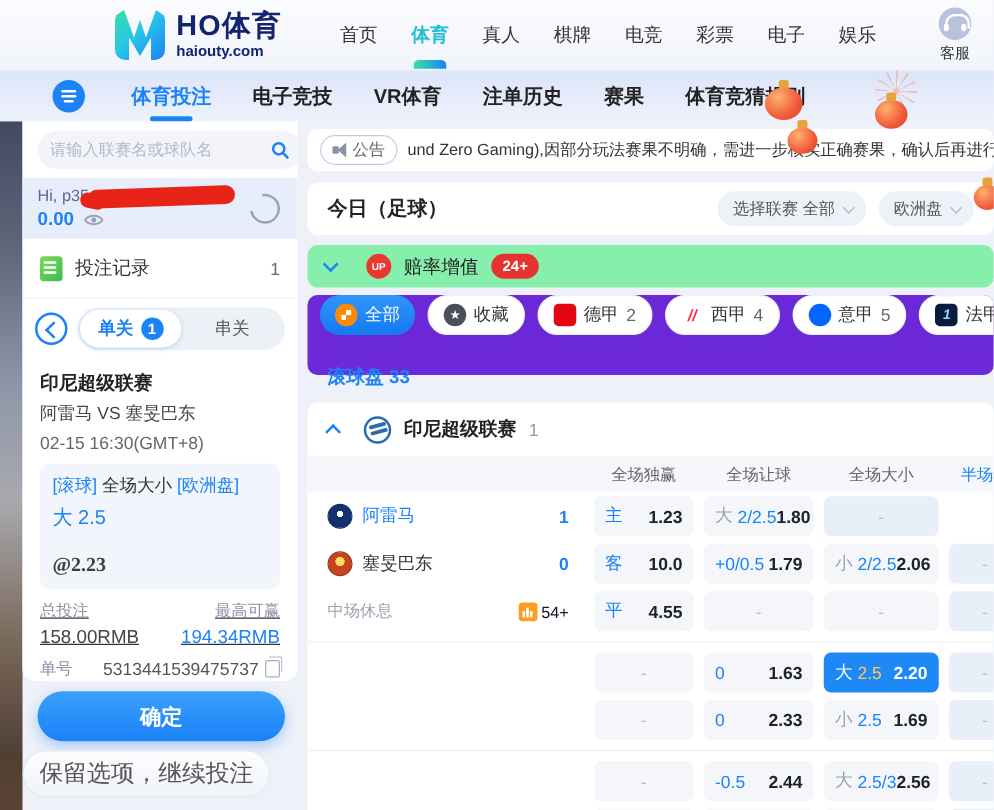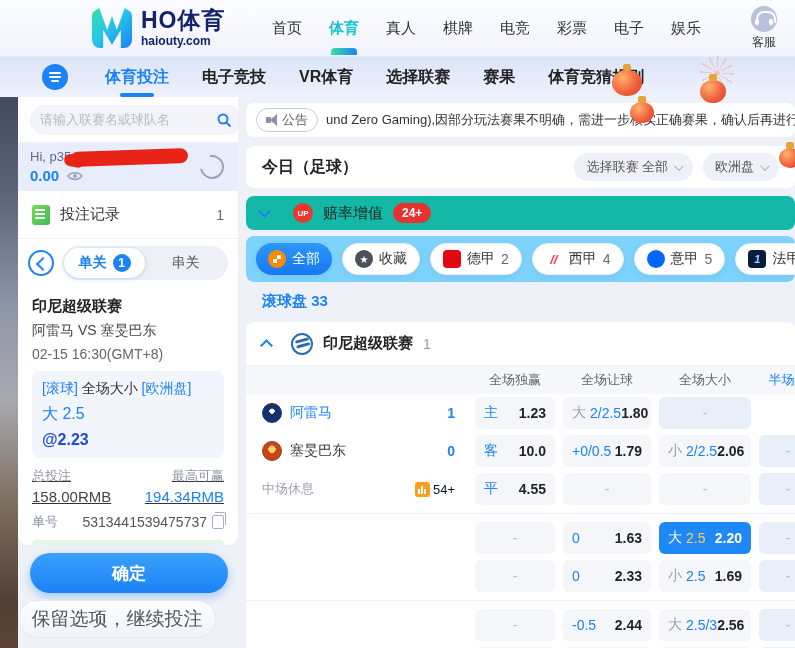--- a/index.html
+++ b/index.html
@@ -91,21 +91,21 @@
   .pill-badge { width:18px; height:18px; border-radius:50%; background:#1b82f7; color:#fff; font-size:12px;
     display:flex; align-items:center; justify-content:center; }
   .slip-body { padding:10px 14px 0; }
   .slip-league { font-size:15px; font-weight:bold; color:#222; }
   .slip-match { font-size:14px; color:#444; margin-top:6px; }
   .slip-time { font-size:14px; color:#666; margin-top:6px; }
   .slip-sel { background:#f2f5fb; border-radius:8px; padding:9px 10px; margin-top:9px; }
   .sel-line1 { font-size:14px; color:#333; }
   .blue-tag { color:#1b82f7; }
   .sel-pick { font-size:16px; color:#1b82f7; margin-top:6px; }
-  .sel-odds { font-size:16px; font-weight:bold; color:#1d4ed8; margin-top:6px; }
+  .sel-odds { font-size:16px; font-weight:bold; color:#404040; margin-top:19px;font-family:Liberation Serif, serif; }
   .slip-totals { display:flex; margin-top:9px;text-decoration:underline; }
   .tot-col { flex:1; }
   .tot-label { font-size:13px; color:#8a93a6; }
   .tot-value { font-size:15px; color:#444; margin-top:3px; }
   .tot-value.win { color:#1b82f7; }
   .order-row { display:flex; align-items:center; margin-top:8px; }
   .order-label { font-size:13px; color:#8a93a6; }
   .order-no { flex:1; text-align:right; font-size:14px; color:#555; }
   .copy-icon { width:12px; height:14px; border:1.5px solid #a8b0bf; border-radius:2px; margin-left:5px; position:relative; cursor:pointer; }
   .copy-icon::after { content:""; position:absolute; left:2px; top:-4px; width:10px; height:12px; border-top:1.5px solid #a8b0bf; border-right:1.5px solid #a8b0bf; border-radius:0 2px 0 0; }
@@ -128,29 +128,29 @@
   .horn-icon::before { content:""; position:absolute; left:0; top:3px; width:5px; height:6px; background:#8a93a6; border-radius:1px; }
   .horn-icon::after { content:""; position:absolute; left:4px; top:0; width:0; height:0;
     border-top:6px solid transparent; border-bottom:6px solid transparent; border-right:7px solid #8a93a6; }
   .announce-text { margin-left:8px; font-size:13px; color:#333; white-space:nowrap; }
   .today-card { position:absolute; left:0; top:49px; width:549px; height:42px; background:#fff; border-radius:8px;
     display:flex; align-items:center; padding:0 16px; }
   .today-title { font-size:16px; font-weight:bold; color:#222; flex:1; }
   .drop-pill { height:28px; background:#eef1f8; border-radius:14px; display:flex; align-items:center; gap:6px;
     padding:0 12px; font-size:13px; color:#555; cursor:pointer; margin-left:10px; white-space:nowrap; }
   .chev-down { width:7px; height:7px; border-right:1.5px solid #a8b0bf; border-bottom:1.5px solid #a8b0bf; transform:rotate(45deg) translateY(-2px); }
-  .boost-card { position:absolute; left:0; top:99px; width:549px; height:34px; background:#14b8a6; border-radius:8px;
+  .boost-card { position:absolute; left:0; top:99px; width:549px; height:34px; background:#86efac; border-radius:8px;
     display:flex; align-items:center; gap:10px; padding:0 14px; }
   .chev-blue { width:9px; height:9px; border-right:2px solid #1b82f7; border-bottom:2px solid #1b82f7; transform:rotate(45deg); margin-top:-4px; cursor:pointer; }
   .up-circle { width:20px; height:20px; border-radius:50%; background:#e8382f; color:#fff; font-size:8px; font-weight:bold;
     display:flex; align-items:center; justify-content:center; margin-left:14px; }
   .boost-label { font-size:15px; color:#222; }
   .boost-badge { background:#e5342f; color:#fff; font-size:12px; font-weight:bold; border-radius:11px; padding:3px 9px; }
-  .chips-card { position:absolute; left:0; top:139px; width:549px; height:46px; background:#7dd3fc; border-radius:8px;
-    display:flex; align-items:center; gap:10px; padding:0 10px; overflow:hidden; }
+  .chips-card { position:absolute; left:0; top:139px; width:549px; height:64px; background:#6d28d9; border-radius:8px;
+    display:flex; gap:10px; padding:0 10px; overflow:hidden; }
   .chip { flex:none; height:32px; border-radius:16px; background:#fff; border:1px solid #eef0f6;
     box-shadow:0 2px 6px rgba(60,80,140,.10); display:flex; align-items:center; gap:6px; padding:0 12px;
     font-size:14px; color:#333; cursor:pointer; white-space:nowrap; }
   .chip.active { background:linear-gradient(180deg,#2e96fb,#1479f0); color:#fff; border:none; }
   .chip-ic { width:18px; height:18px; border-radius:50%; display:flex; align-items:center; justify-content:center;
     font-size:10px; color:#fff; flex:none; }
   .ic-all { background:#ff8a00; }
   .ic-all::before { content:""; width:8px; height:8px;
     background:conic-gradient(#fff 0 25%, transparent 0 50%, #fff 0 75%, transparent 0); border-radius:1px; }
   .ic-star { background:#4a4f5a; }
@@ -234,21 +234,21 @@
 <div class="sub-nav">
   <div class="burger">
       <span></span>
       <span></span>
       <span></span>
     </div>
   <div class="sub-tabs">
     <div class="sub-tab active">体育投注</div>
     <div class="sub-tab">电子竞技</div>
     <div class="sub-tab">VR体育</div>
-    <div class="sub-tab">选择联赛</div>
+    <div class="sub-tab">注单历史</div>
     <div class="sub-tab">赛果</div>
     <div class="sub-tab">体育竞猜规则</div>
   </div>
 </div>
 
 <div class="lantern" style="left:612px; top:70px; width:30px; height:26px;"></div>
 <div class="lantern" style="left:630px; top:102px; width:24px; height:21px;"></div>
 <div class="firework" style="left:700px; top:56px;"></div>
 <div class="lantern" style="left:700px; top:80px; width:26px; height:23px;"></div>
 <div class="lantern" style="left:779px; top:148px; width:22px; height:20px;"></div>

